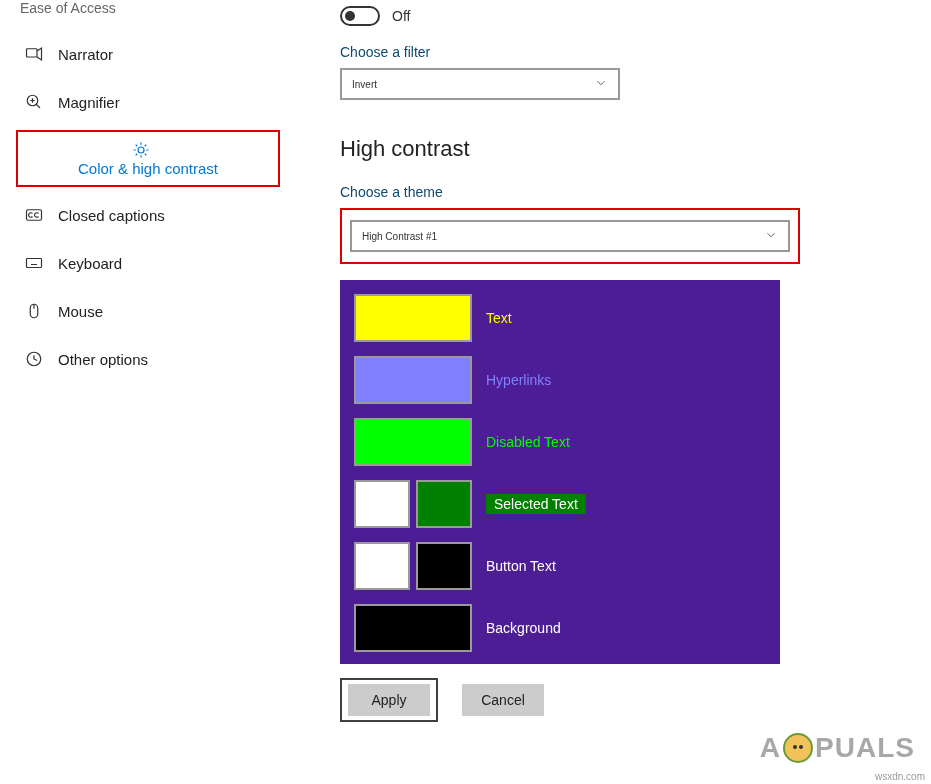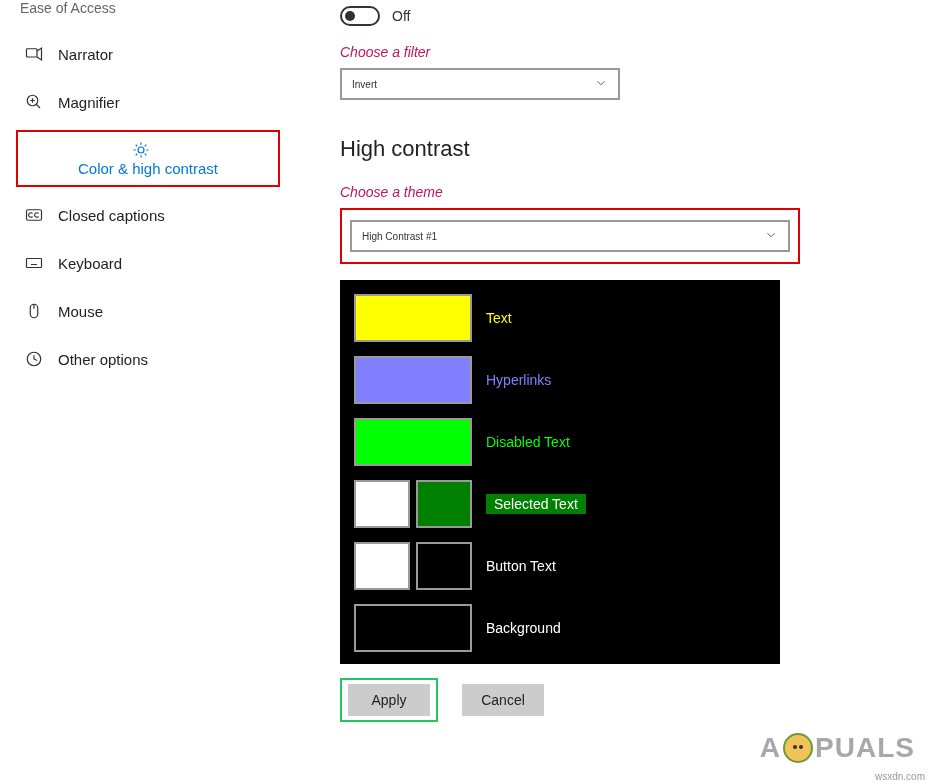--- a/index.html
+++ b/index.html
@@ -67,23 +67,22 @@
     .toggle::after {
       content: "";
       width: 10px; height: 10px;
       background: #333;
       border-radius: 50%;
       position: absolute;
       left: 3px; top: 3px;
     }
     .field-label {
       font-size: 14px;
-      color: #be185d;
+      color: #0c4a6e;
       margin-bottom: 8px;
-      font-style: italic;
     }
     .dropdown {
       border: 2px solid #999;
       width: 280px;
       height: 32px;
       display: flex;
       align-items: center;
       justify-content: space-between;
       padding: 0 10px;
       font-size: 10px;
@@ -99,21 +98,21 @@
       margin-bottom: 22px;
       color: #222;
     }
     .redbox-wrap {
       border: 2px solid #d00;
       padding: 10px 8px;
       display: inline-block;
       margin-bottom: 16px;
     }
     .preview {
-      background: #000000;
+      background: #4c1d95;
       width: 440px;
       padding: 14px 14px 12px 14px;
     }
     .swatch-row {
       display: flex;
       align-items: center;
       margin-bottom: 14px;
     }
     .swatch {
       width: 118px;
@@ -143,21 +142,21 @@
       width: 82px;
       height: 32px;
       background: #ccc;
       border: none;
       font-size: 14px;
       color: #222;
       cursor: pointer;
       font-family: inherit;
     }
     .btn-redbox {
-      border: 2px solid #22c55e;
+      border: 2px solid #404040;
       padding: 4px 6px;
       display: inline-flex;
     }
     .watermark {
       position: absolute;
       right: 6px;
       bottom: 2px;
       font-size: 10px;
       color: #999;
     }

